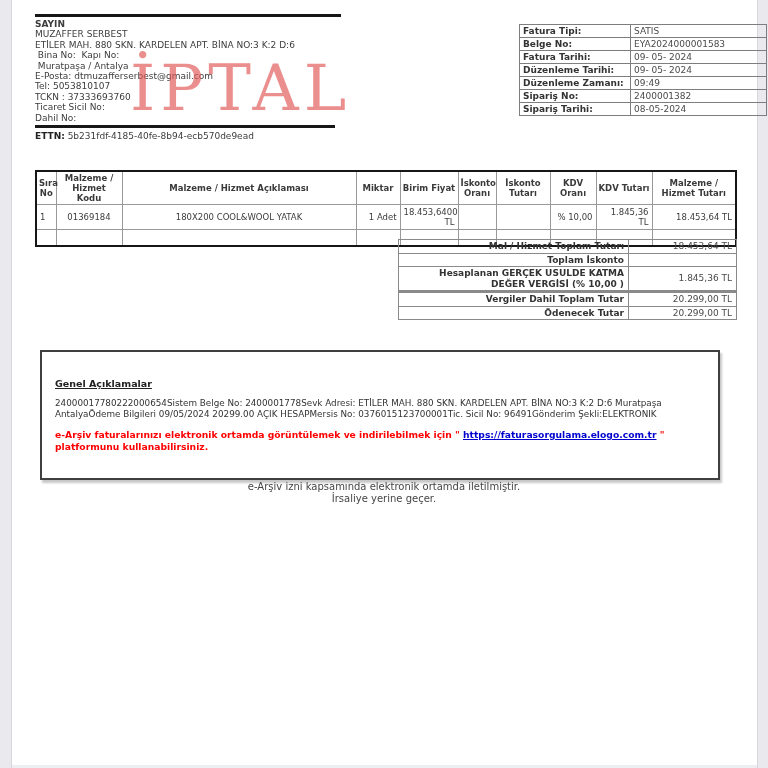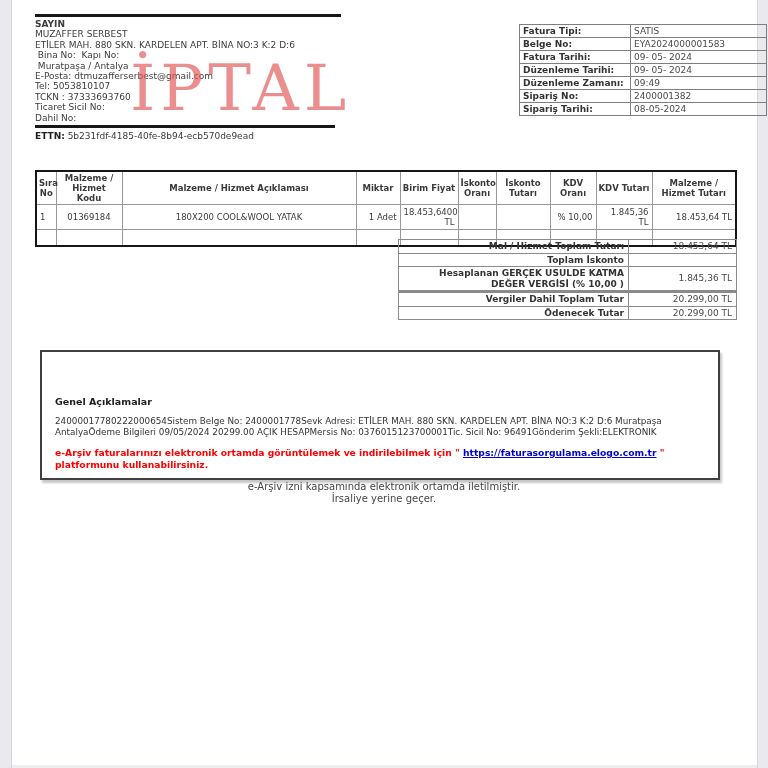--- a/index.html
+++ b/index.html
@@ -51,21 +51,21 @@
   
   .totals{position:absolute;left:398px;top:239px;width:339px;font-size:9px;table-layout:fixed;}
   .totals td{border:1px solid #8a8a8a;padding:1px 4px;line-height:10.5px;vertical-align:middle;}
   .totals td.lbl{font-weight:bold;text-align:right;width:221px;color:#333;}
   .totals td.val{text-align:right;color:#4a4a4a;}
   .totals tr.sep td{border-top:3px solid #8a8a8a;}
 
   
   .notes{position:absolute;left:40px;top:350px;width:676px;height:126px;background:#fff;
          border:2px solid #3f3f3f;box-shadow:2px 3px 2px rgba(0,0,0,0.22);}
-  .notes-title{margin:44px 0 0 13px;font-size:9.5px;font-weight:bold;color:#222;}
+  .notes-title{margin:26px 0 0 13px;font-size:9.5px;font-weight:bold;color:#222;text-decoration:underline;}
   .notes-body{margin:9px 13px 0 13px;font-size:8.8px;line-height:11px;color:#333;}
   .notes-warning{margin:9px 13px 0 13px;font-size:9.2px;font-weight:bold;color:#ff0000;line-height:11.5px;}
   .notes-warning a{color:#0000cf;text-decoration:underline;font-weight:bold;cursor:pointer;}
 
   
   .footer{position:absolute;left:0;top:481px;width:768px;text-align:center;font-size:10px;line-height:11.5px;color:#454545;}
 </style>
 </head>
 <body>
 

